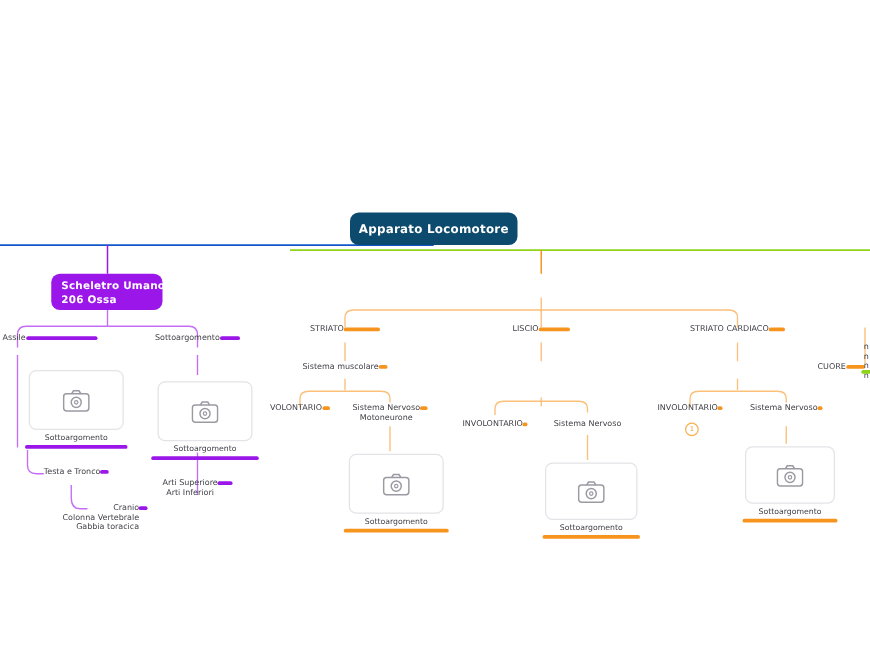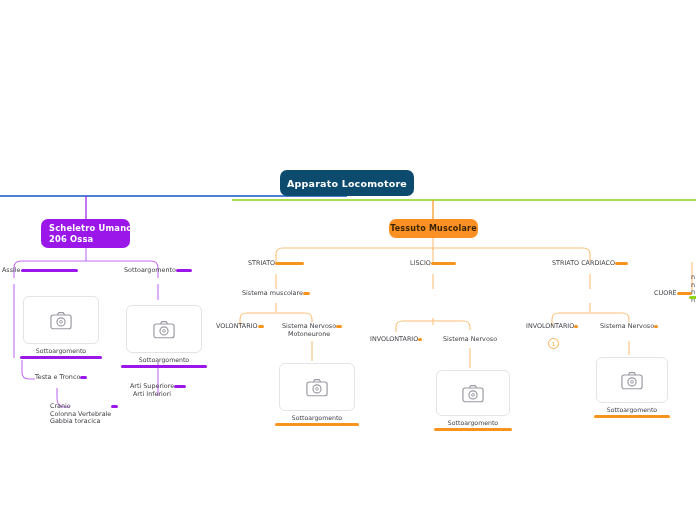--- a/index.html
+++ b/index.html
@@ -39,21 +39,21 @@
     background:#fb9124;color:#3b2400;font-size:8px;align-items:center;
   }
 
   
   .topic{position:absolute;display:flex;flex-direction:row;}
   .topic .txt{
     font-size:6.4px;color:#3f3f46;line-height:7.6px;white-space:pre;
   }
   .topic .bar{height:3px;border-radius:2px;margin-top:1.5px;}
   .topic.c .txt{text-align:center;}
-  .topic.l .txt{text-align:left;}
+  .topic.l .txt{text-align:right;}
 
   
   .card{position:absolute;display:flex;flex-direction:column;align-items:center;}
   .card .frame{
     border:1px solid #e3e3e8;border-radius:6px;background:#fff;
     display:flex;align-items:center;justify-content:center;
   }
   .card .cap{font-size:6.2px;color:#3f3f46;margin-top:2.5px;white-space:pre;}
   .card .bar{height:3.4px;border-radius:2px;margin-top:2px;}
 
@@ -115,23 +115,20 @@
 
   <div class="pill root">
     <span>Apparato Locomotore</span>
   </div>
 
   <div class="pill skeleton">
     <span>Scheletro Umano
 206 Ossa</span>
   </div>
 
-  <div class="pill muscle">
-    <span>Tessuto Muscolare</span>
-  </div>
 
   <div class="topic l" style="left:2px;top:267px;width:76px;">
     <span class="txt">Assile</span>
     <span class="bar" style="background:#9b16e8;width:76px;"></span>
   </div>
 
   <div class="card" style="left:20px;top:296px;">
     <div class="frame" style="width:74px;height:46px;">
       <svg width="22" height="19" viewBox="0 0 24 20">
         <rect x="1" y="4" width="22" height="15" rx="2.5" fill="none" stroke="#9a9aa3" stroke-width="1.3"></rect>

